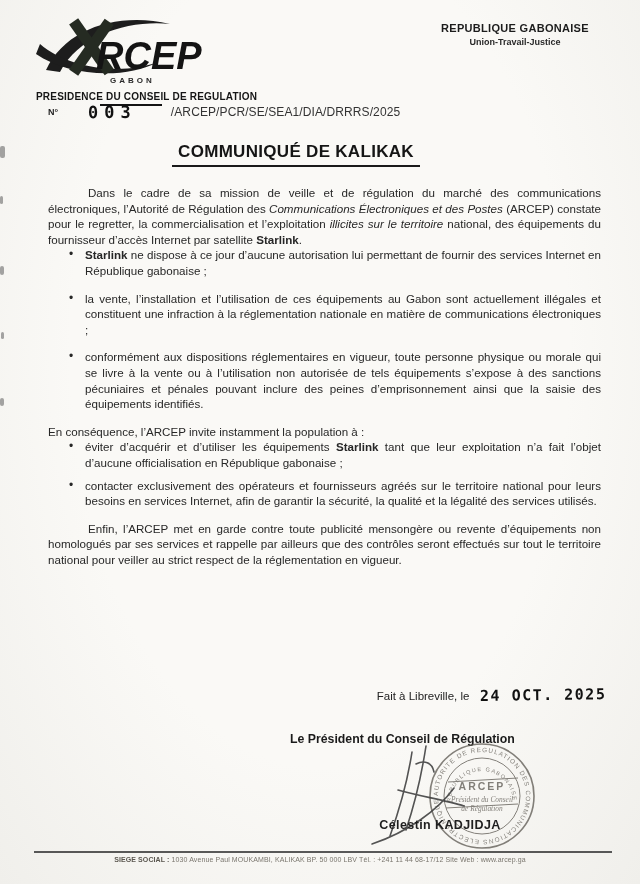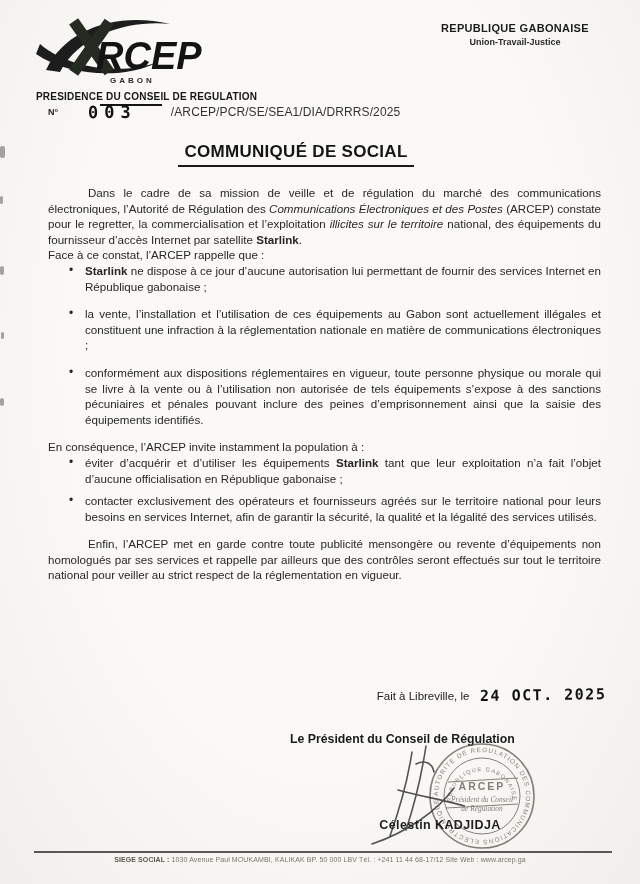--- a/index.html
+++ b/index.html
@@ -92,27 +92,26 @@
     <div class="republic-motto">Union-Travail-Justice</div>
   </div>
 
   <div class="ref-line">
     <span class="ref-label">N°</span>
     <span class="stamp-font ref-number">003</span>
     <span class="ref-code">/ARCEP/PCR/SE/SEA1/DIA/DRRRS/2025</span>
   </div>
 
   <div class="title-wrap">
-    <span class="title">COMMUNIQUÉ DE SOCIAL</span>
+    <span class="title">COMMUNIQUÉ DE KALIKAK</span>
   </div>
 
   <div class="content">
     <p class="indent p1"><span>Dans le cadre de sa mission de veille et de régulation du marché des communications électroniques, l’Autorité de Régulation des </span><span class="it">Communications Électroniques et des Postes</span><span> (ARCEP) constate pour le regretter, la commercialisation et l’exploitation </span><span class="it">illicites sur le territoire</span><span> national, des équipements du fournisseur d’accès Internet par satellite </span><span class="bd">Starlink</span><span>.</span></p>
 
-    <p class="lead">Face à ce constat, l’ARCEP rappelle que :</p>
 
     <div class="bullet">
       <span class="marker">•</span>
       <span class="btext"><span class="bd">Starlink</span><span> ne dispose à ce jour d’aucune autorisation lui permettant de fournir des services Internet en République gabonaise ;</span></span>
     </div>
 
     <div class="bullet">
       <span class="marker">•</span>
       <span class="btext">la vente, l’installation et l’utilisation de ces équipements au Gabon sont actuellement illégales et constituent une infraction à la réglementation nationale en matière de communications électroniques ;</span>
     </div>

